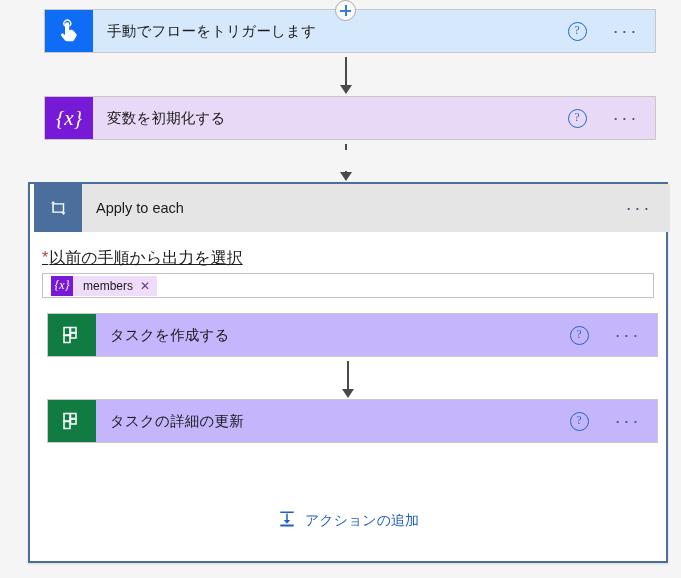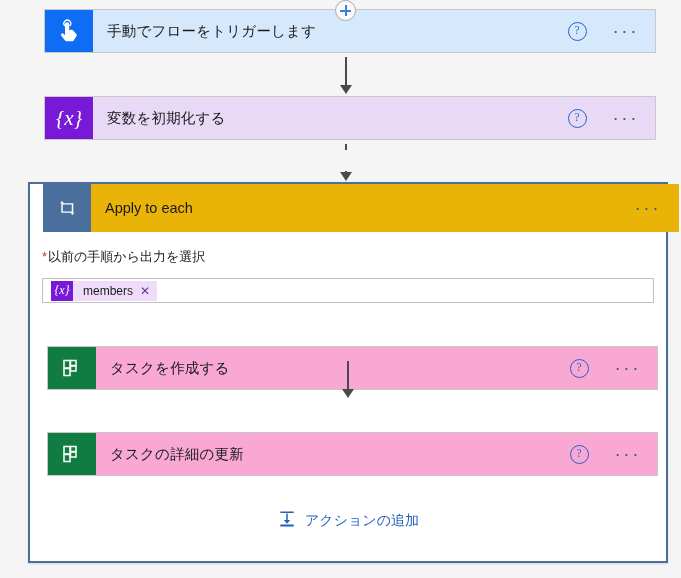--- a/index.html
+++ b/index.html
@@ -128,23 +128,23 @@
     position: absolute;
     left: 28px; top: 182px;
     width: 640px; height: 381px;
     background: #ffffff;
     border: 2px solid #4a6f9c;
     box-sizing: border-box;
     box-shadow: 0 1px 2px rgba(0,0,0,.12);
   }
   #loop-header {
     position: absolute;
-    left: 13px; top: 0;
+    left: 4px; top: 0;
     width: 100%; height: 48px;
-    background: #eab308;
+    background: #e5e5e5;
     display: flex;
     align-items: stretch;
     box-sizing: border-box;
   }
   #loop-header .icon-tile {
     width: 48px; min-width: 48px;
     background: #4a6f9c;
     display: flex; align-items: center; justify-content: center;
   }
   #loop-header .card-title {
@@ -155,24 +155,25 @@
     display: flex; align-items: center; padding-right: 18px;
   }
 
   
   #loop-field {
     position: absolute;
     left: 12px; top: 64px;
     right: 12px;
   }
   .field-label {
-    font-size: 13px;
+    font-size: 16px;
     color: #202020;
-    margin-bottom: 12px;
+    margin-bottom: 4px;
     display: block;
+    text-decoration: underline;
   }
   .required-star { color: #c03a2b; margin-right: 1px; }
   .field-box {
     height: 25px;
     border: 1px solid #c0c0c0;
     background: #ffffff;
     display: flex;
     align-items: center;
     padding-left: 8px;
     box-sizing: border-box;
@@ -196,21 +197,21 @@
   }
   .token-text { padding: 0 7px 0 10px; }
   .token-close {
     color: #5c3b86;
     font-size: 12px;
     padding-right: 7px;
     cursor: pointer;
   }
 
   
-  .planner-card { background: #f9a8d4; margin-top: 33px; }
+  .planner-card { background: #c4b5fd; }
   .planner-card .icon-tile { background: #107c41; }
   #task-create-card { left: 45px; top: 311px; width: 611px; }
   #task-update-card { left: 45px; top: 397px; width: 611px; }
 
   
   #add-action {
     position: absolute;
     left: 0; right: 0; top: 325px;
     display: flex;
     align-items: center;

